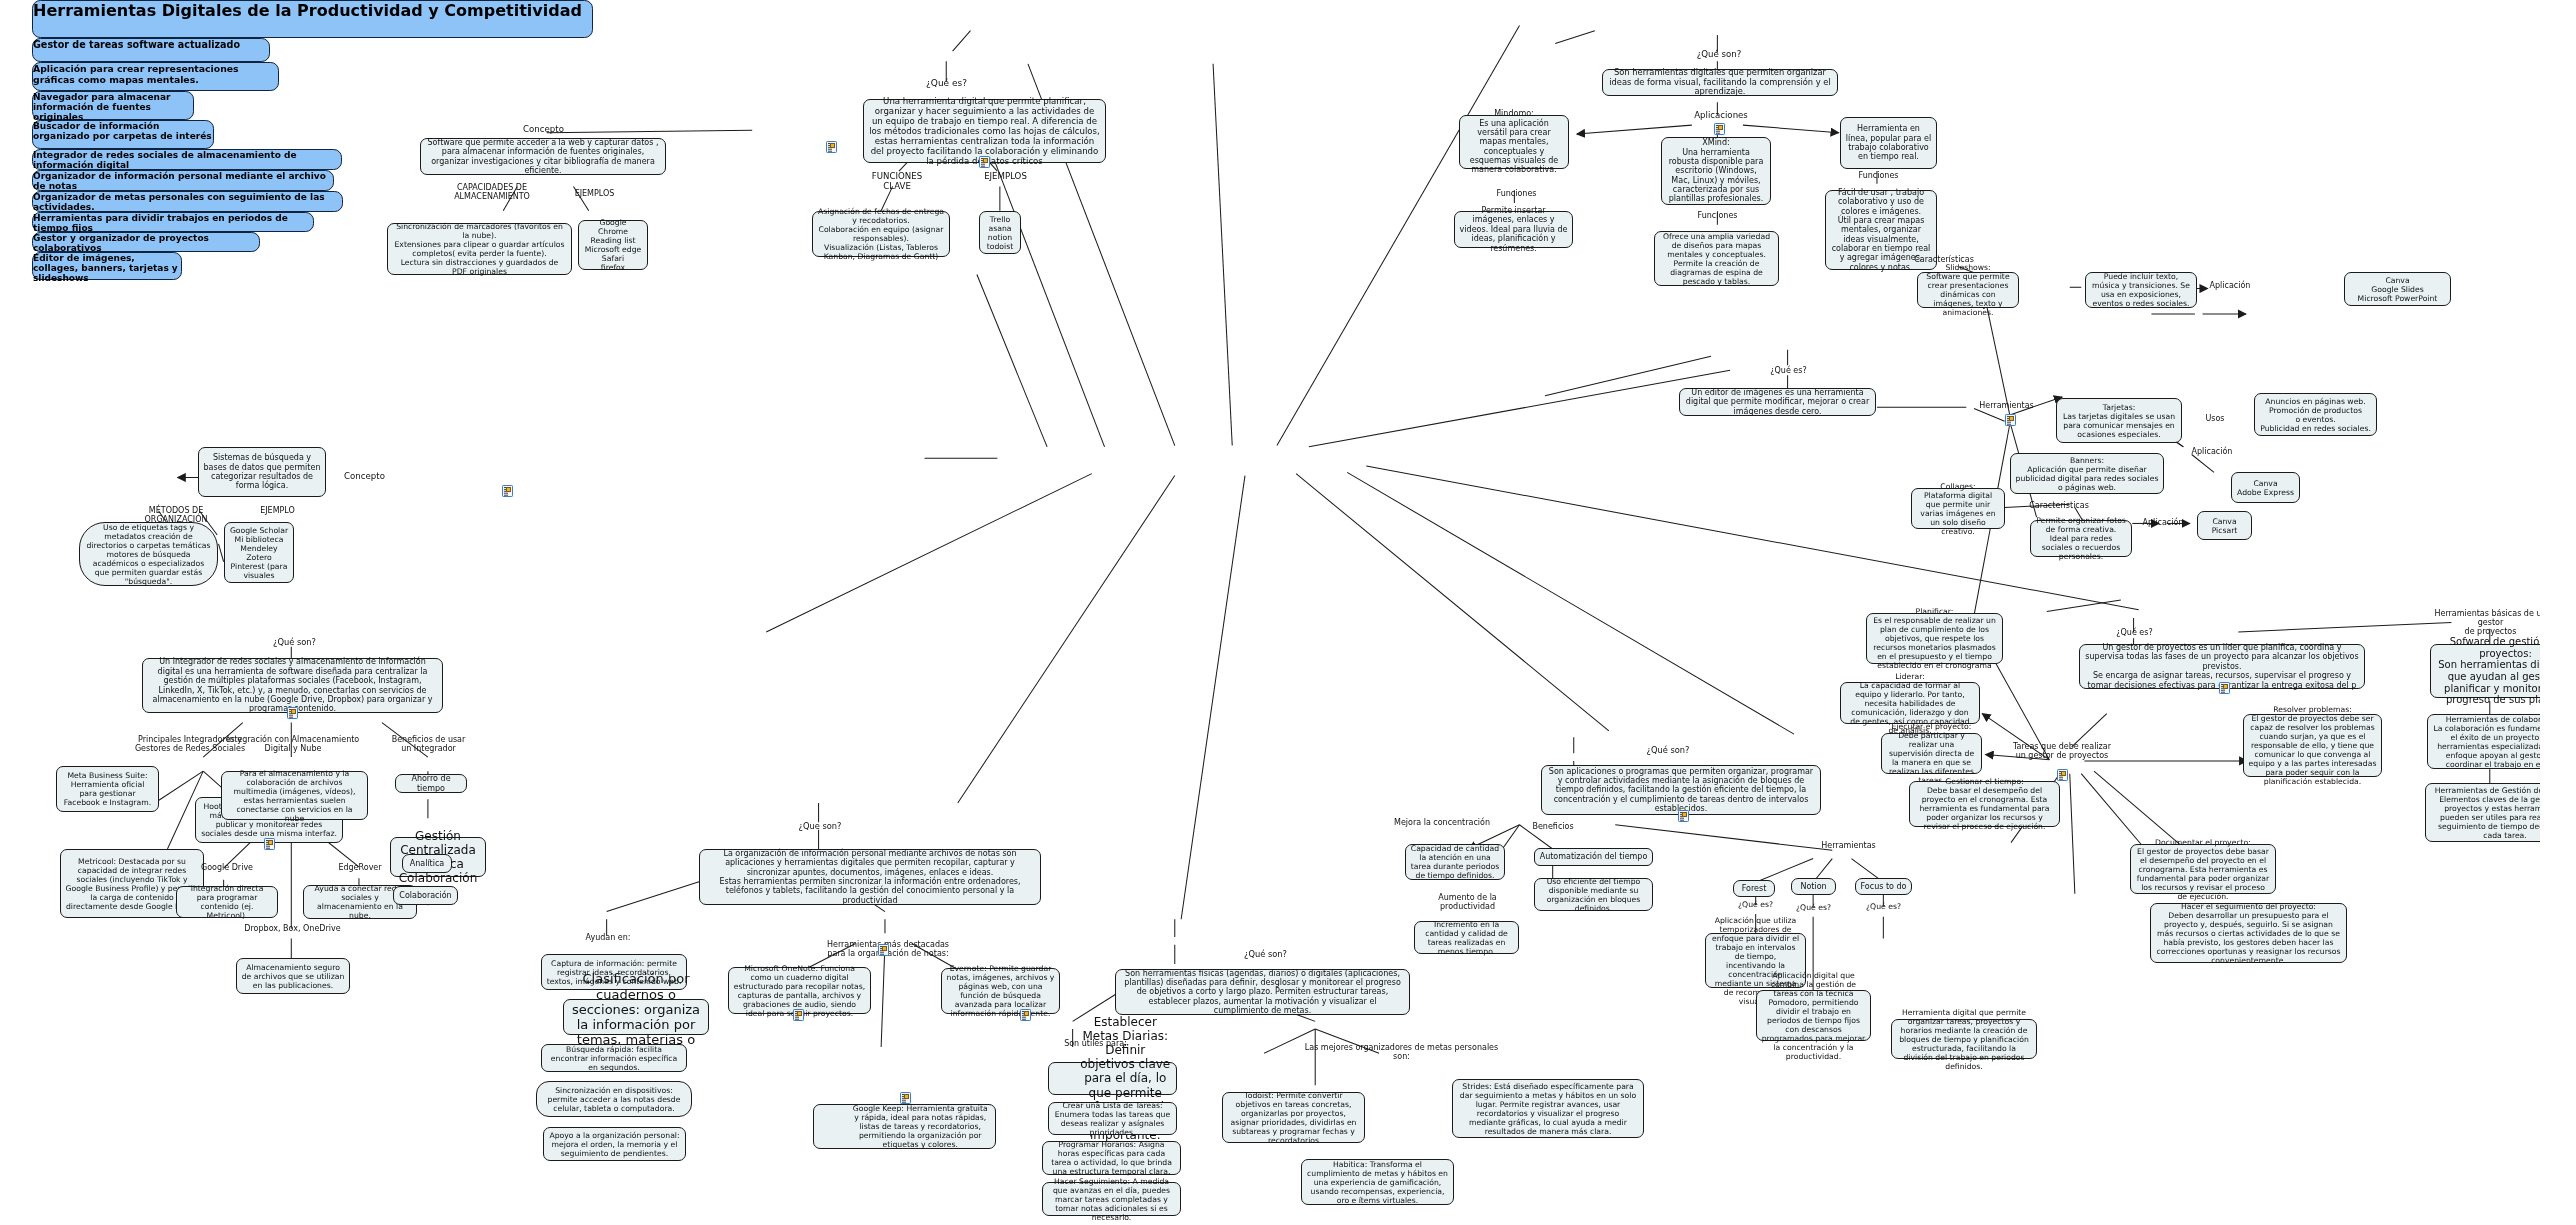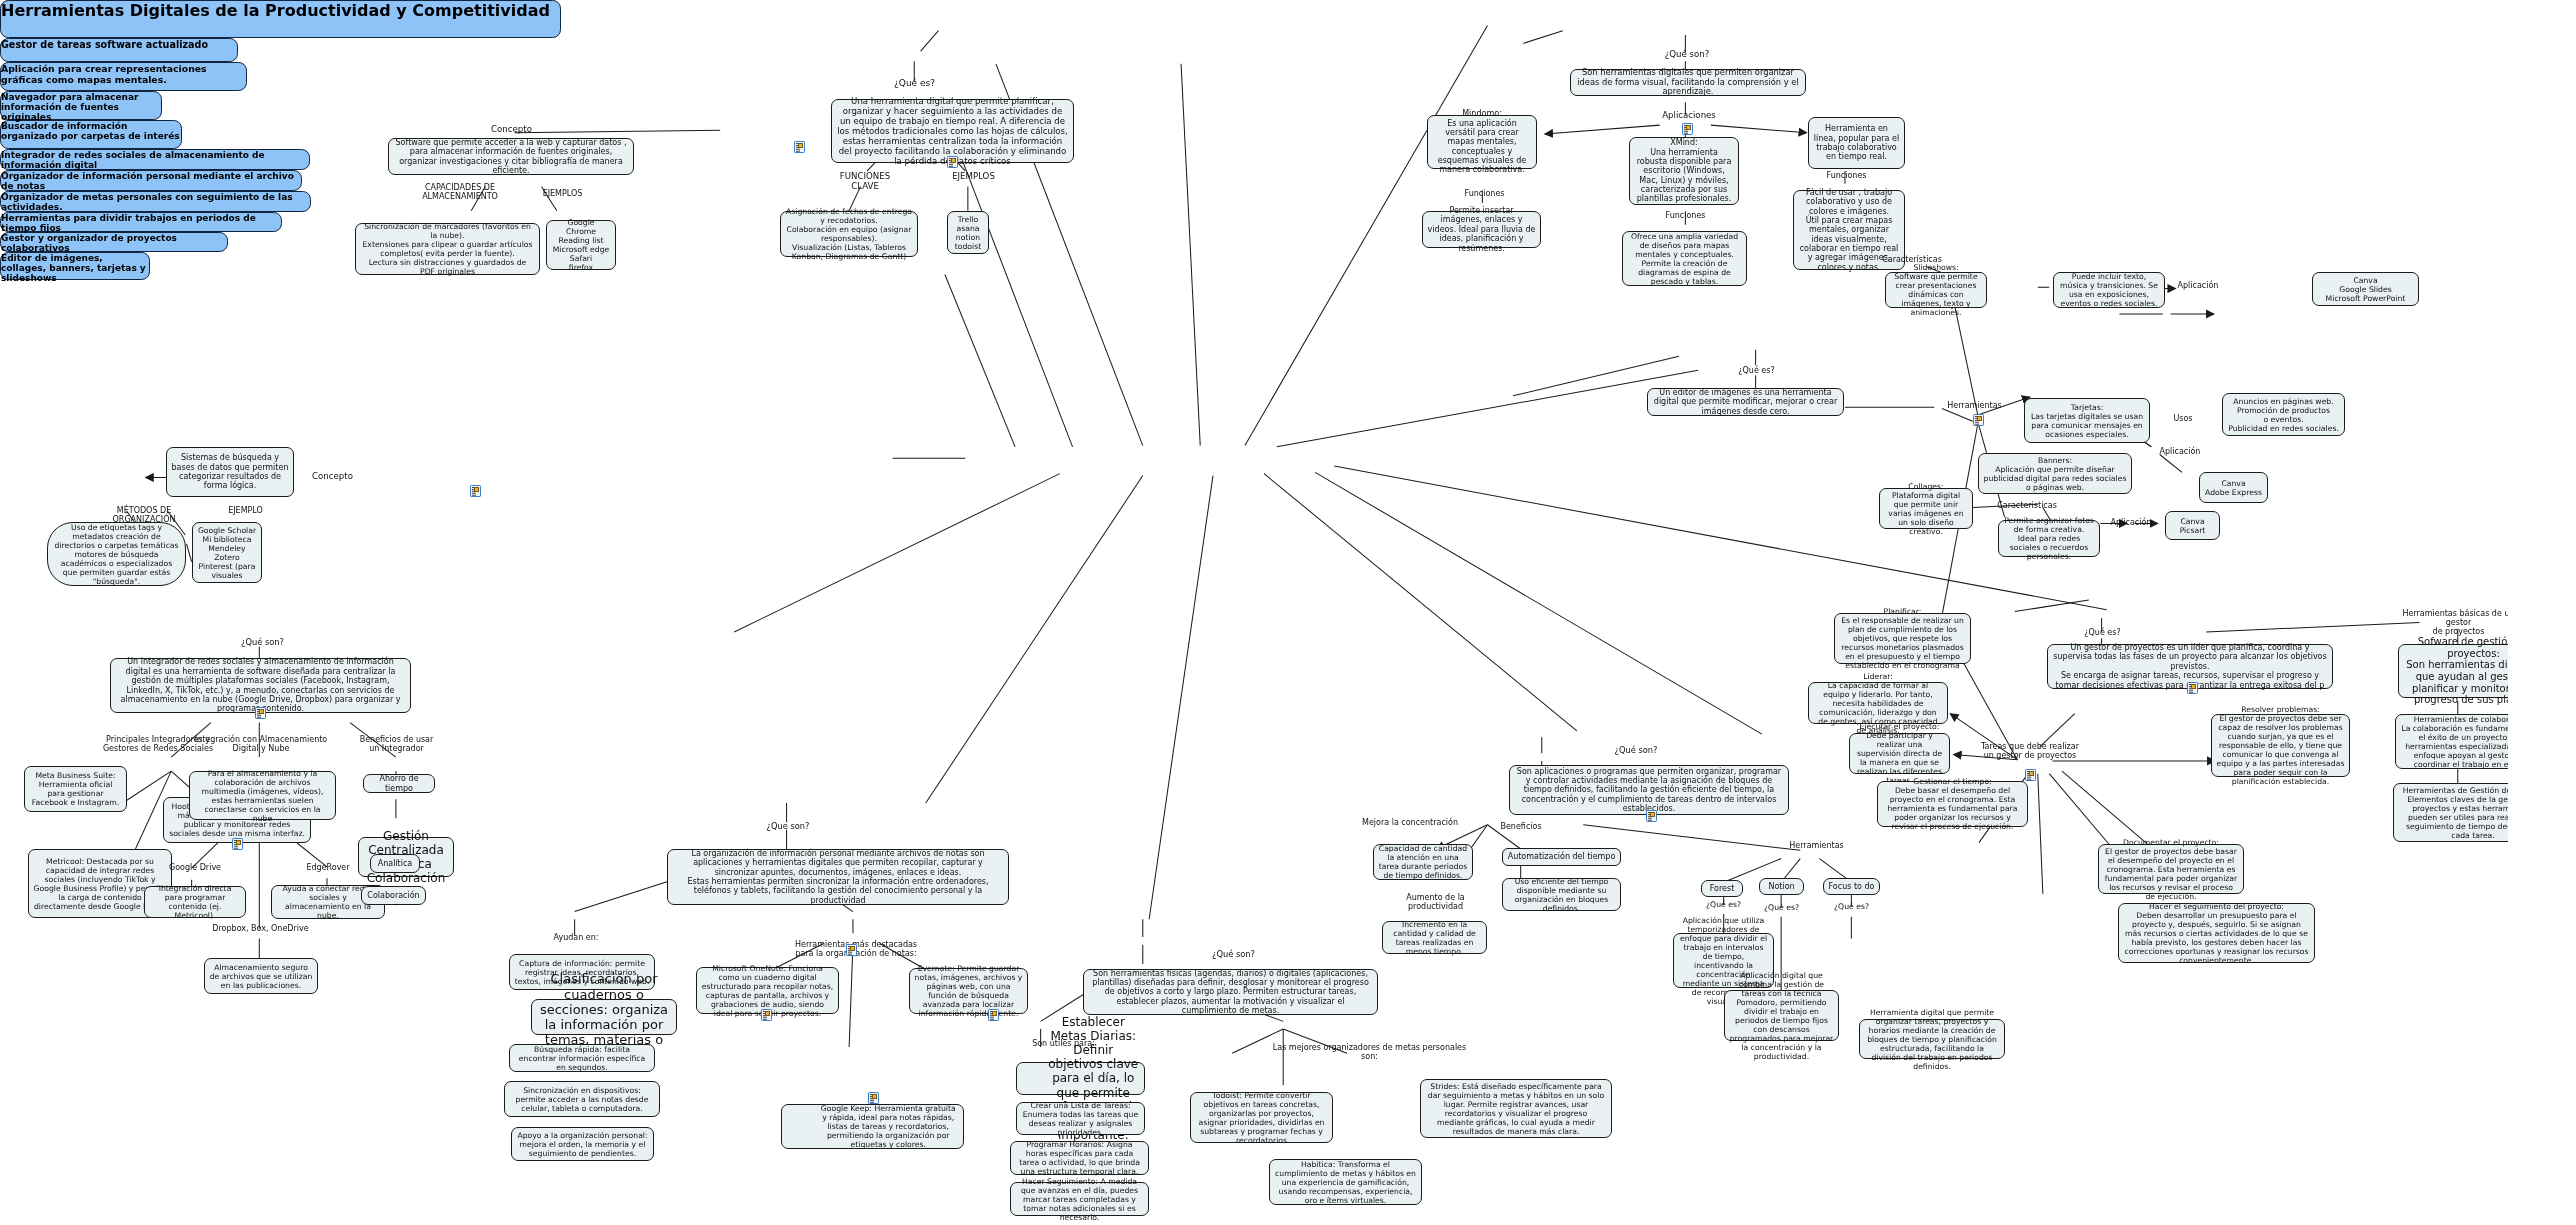--- a/index.html
+++ b/index.html
@@ -1,17 +1,17 @@
 <!DOCTYPE html>
 <html style="font-size:10.2px"><head>
 <meta charset="utf-8">
 <style>
   html,body{margin:0;padding:0;background:#ffffff;}
   body{font-family:"DejaVu Sans","Liberation Sans",sans-serif;}
-  #canvas{position:relative;width:2508px;height:1225px;background:#fff;overflow:hidden;}
+  #canvas{position:relative;width:2508px;height:1225px;background:#fff;overflow:hidden;margin-left:32px;}
   svg.links{position:absolute;left:0;top:0;width:2576px;height:1225px;pointer-events:none;}
   .node{position:absolute;box-sizing:border-box;border:1px solid #1b1b1b;border-radius:7px;
         background:#e9f1f3;color:#111;text-align:center;line-height:1.17;padding:3.2px 4.5px;
         display:flex;align-items:center;justify-content:center;white-space:pre-line;}
   .root{background:#8ec3f8;border:1.3px solid #10233f;border-radius:8.3px;font-weight:bold;color:#000;}
   .center{background:#8ec3f8;border:1.3px solid #10233f;border-radius:8.3px;font-weight:bold;color:#000;}
   .lbl{position:absolute;color:#111;text-align:center;white-space:pre-line;line-height:1.15;
        background:transparent;}
   .noteicon{position:absolute;width:11px;height:12px;border:0.9px solid #3b7cc4;border-radius:1.3px;
             background:#f4f6fa;box-sizing:border-box;}
@@ -303,21 +303,21 @@
   <div class="node" style="left:667px;top:849px;width:342px;height:56px;font-size:8px;">La organización de información personal mediante archivos de notas son aplicaciones y herramientas digitales que permiten recopilar, capturar y sincronizar apuntes, documentos, imágenes, enlaces e ideas.
 Estas herramientas permiten sincronizar la información entre ordenadores, teléfonos y tablets, facilitando la gestión del conocimiento personal y la productividad</div>
   <div class="lbl" style="left:544px;top:933px;width:64px;font-size:8px;">Ayudan en:</div>
   <div class="lbl" style="left:787px;top:940px;width:138px;font-size:8px;">Herramientas más destacadas
 para la organización de notas:</div>
   <div class="noteicon" style="left:846px;top:944px;"></div>
 
   <div class="node" style="left:509px;top:954px;width:146px;height:36px;font-size:7.7px;">Captura de información: permite registrar ideas, recordatorios, textos, imágenes y contenido web.</div>
   <div class="node" style="left:531px;top:999px;width:146px;height:36px;font-size:13px;">Clasificación por cuadernos o secciones: organiza la información por temas, materias o proyectos.</div>
   <div class="node" style="left:509px;top:1044px;width:146px;height:28px;font-size:7.7px;">Búsqueda rápida: facilita encontrar información específica en segundos.</div>
-  <div class="node" style="left:504px;top:1081px;width:156px;height:36px;font-size:7.7px;">Sincronización en dispositivos: permite acceder a las notas desde celular, tableta o computadora.</div>
+  <div class="node" style="left:504px;top:1081px;width:156px;height:36px;font-size:7.7px;border-radius:13px;">Sincronización en dispositivos: permite acceder a las notas desde celular, tableta o computadora.</div>
   <div class="node" style="left:511px;top:1127px;width:143px;height:34px;font-size:7.7px;">Apoyo a la organización personal: mejora el orden, la memoria y el seguimiento de pendientes.</div>
 
   <div class="node" style="left:696px;top:967px;width:143px;height:47px;font-size:7.7px;">Microsoft OneNote: Funciona como un cuaderno digital estructurado para recopilar notas, capturas de pantalla, archivos y grabaciones de audio, siendo ideal para seguir proyectos.</div>
   <div class="noteicon" style="left:761px;top:1009px;"></div>
   <div class="node" style="left:909px;top:968px;width:119px;height:46px;font-size:7.7px;">Evernote: Permite guardar notas, imágenes, archivos y páginas web, con una función de búsqueda avanzada para localizar información rápidamente.</div>
   <div class="noteicon" style="left:988px;top:1009px;"></div>
   <div class="node" style="left:781px;top:1104px;width:183px;height:45px;font-size:7.7px;padding-left:36px;">Google Keep: Herramienta gratuita y rápida, ideal para notas rápidas, listas de tareas y recordatorios, permitiendo la organización por etiquetas y colores.</div>
   <div class="noteicon" style="left:868px;top:1092px;"></div>
 
   <div class="root" style="left:1075px;top:922px;width:309px;height:19px;font-size:9px;">Organizador de metas personales con seguimiento de las actividades.</div>

